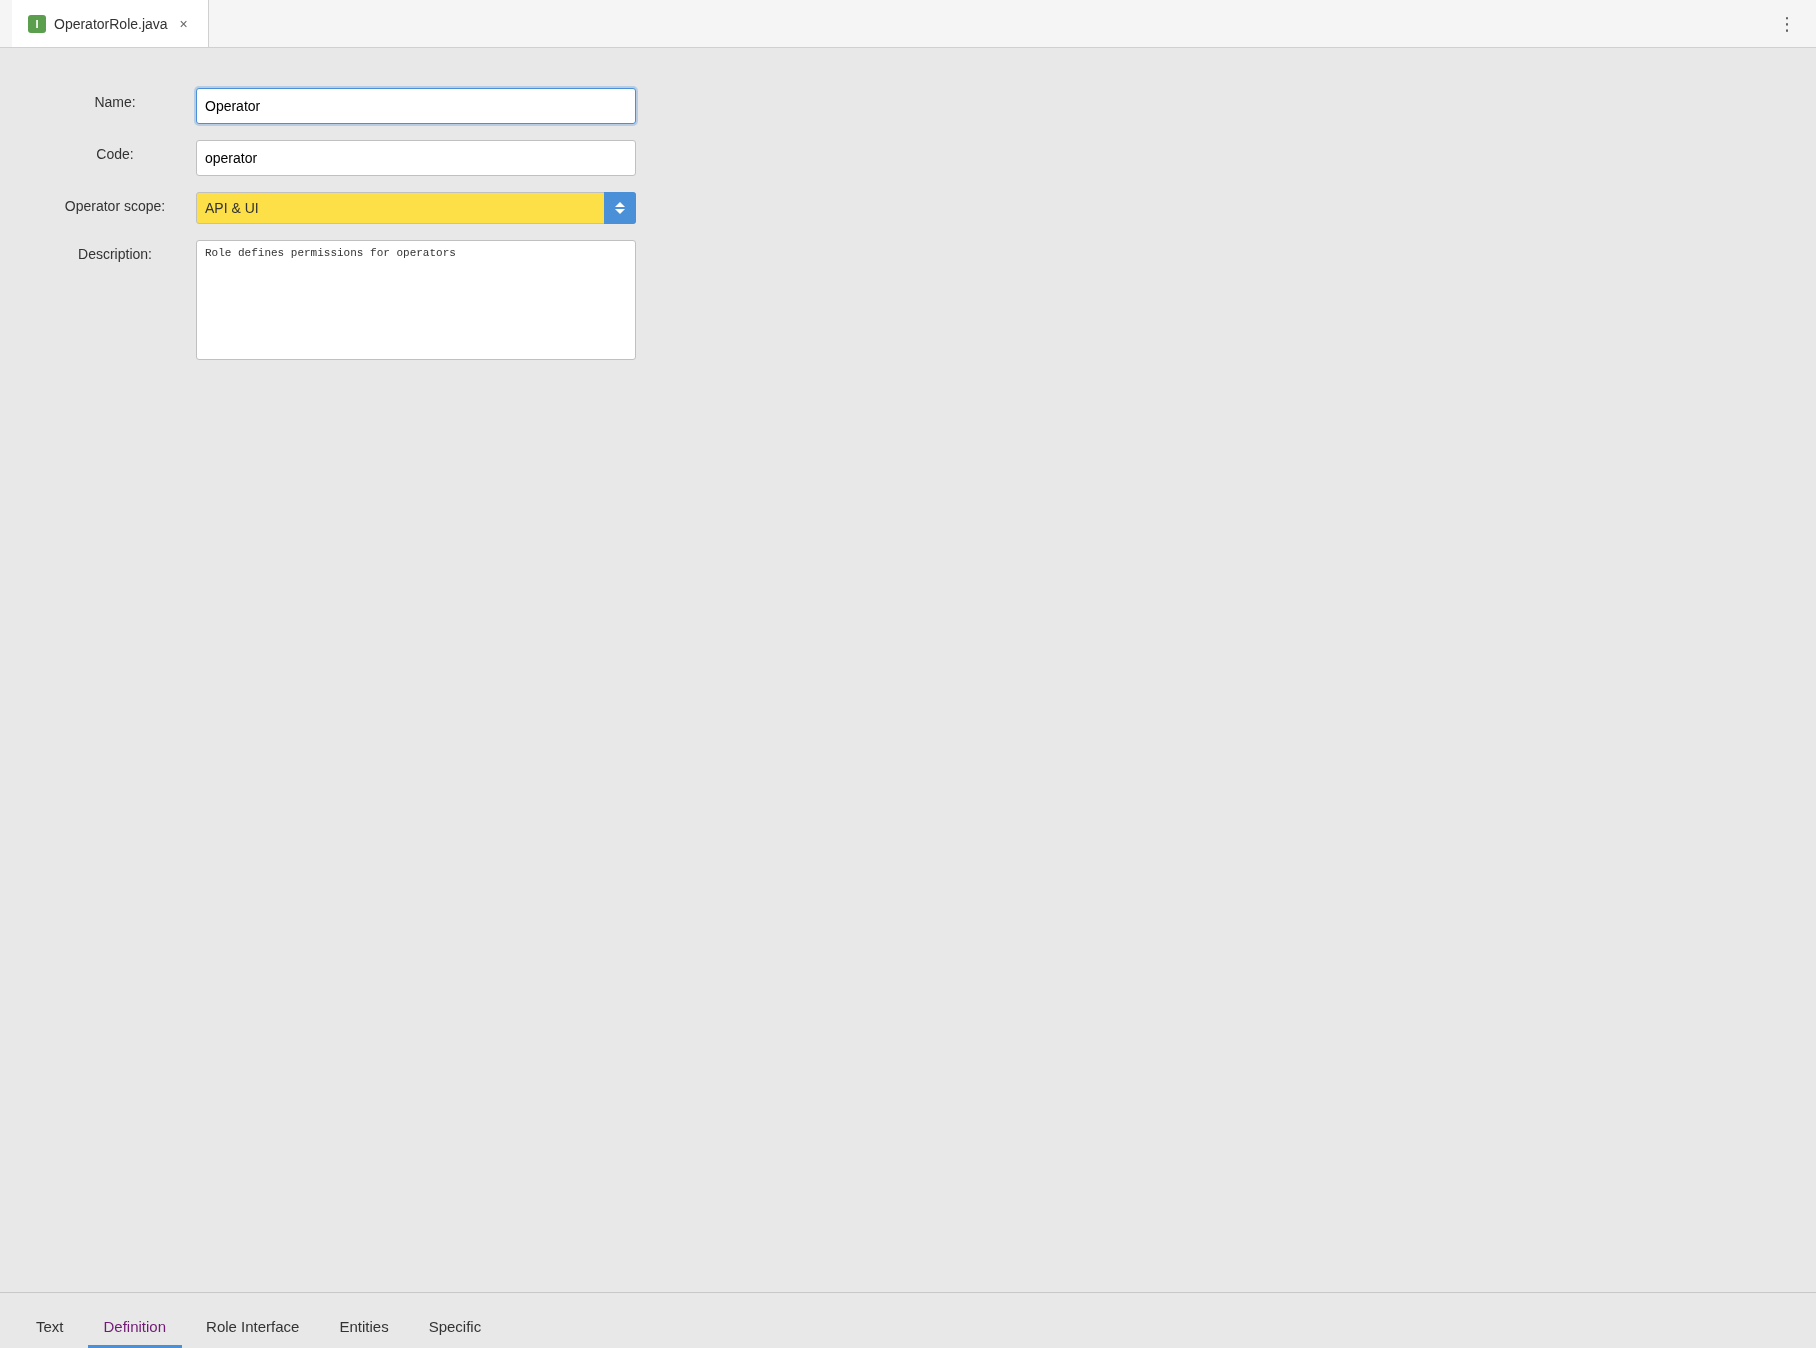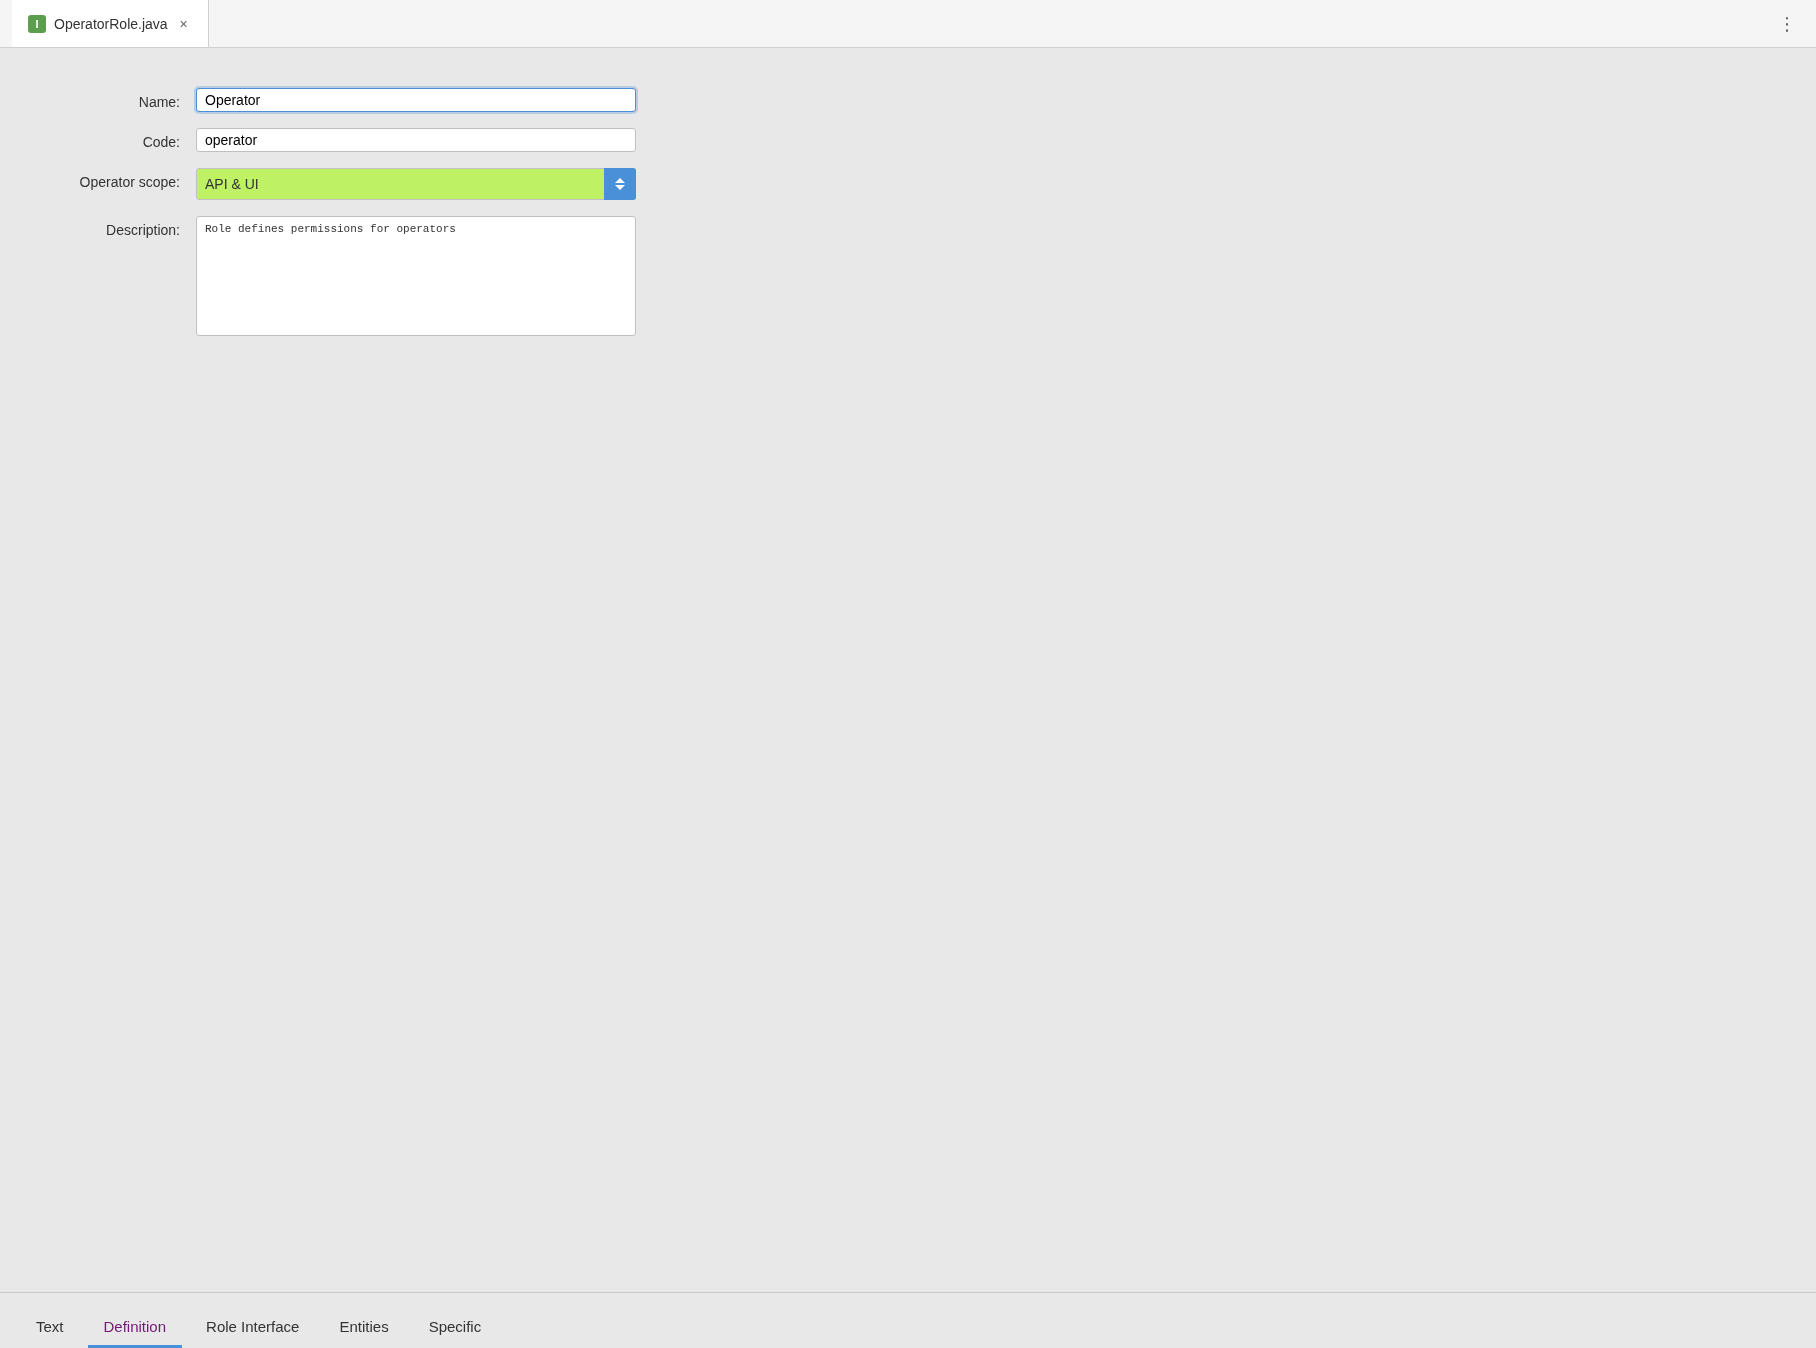--- a/index.html
+++ b/index.html
@@ -101,27 +101,27 @@
       display: flex;
       align-items: flex-start;
       gap: 16px;
     }
 
     .form-label {
       font-size: 14px;
       color: #333;
       min-width: 130px;
       padding-top: 6px;
-      text-align: right;
+      text-align: center;
     }
 
     .form-input {
       flex: 1;
       max-width: 440px;
-      height: 24px;
+      height: 36px;
       border: 1px solid #c0c0c0;
       border-radius: 3px;
       padding: 4px 8px;
       font-size: 14px;
       background: white;
       outline: none;
     }
 
     .form-input.active-focus {
       border-color: #4a90d9;
@@ -135,21 +135,21 @@
       height: 32px;
     }
 
     .form-select {
       width: 100%;
       height: 32px;
       border: 1px solid #c0c0c0;
       border-radius: 3px;
       padding: 4px 36px 4px 8px;
       font-size: 14px;
-      background: #bef264;
+      background: #fde047;
       appearance: none;
       -webkit-appearance: none;
       outline: none;
       cursor: pointer;
       color: #333;
     }
 
     .select-arrow {
       position: absolute;
       right: 0;

